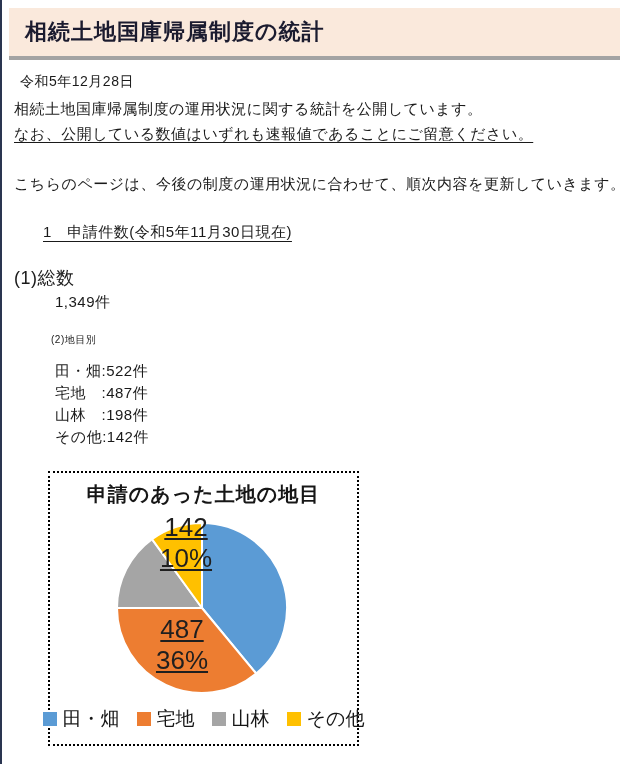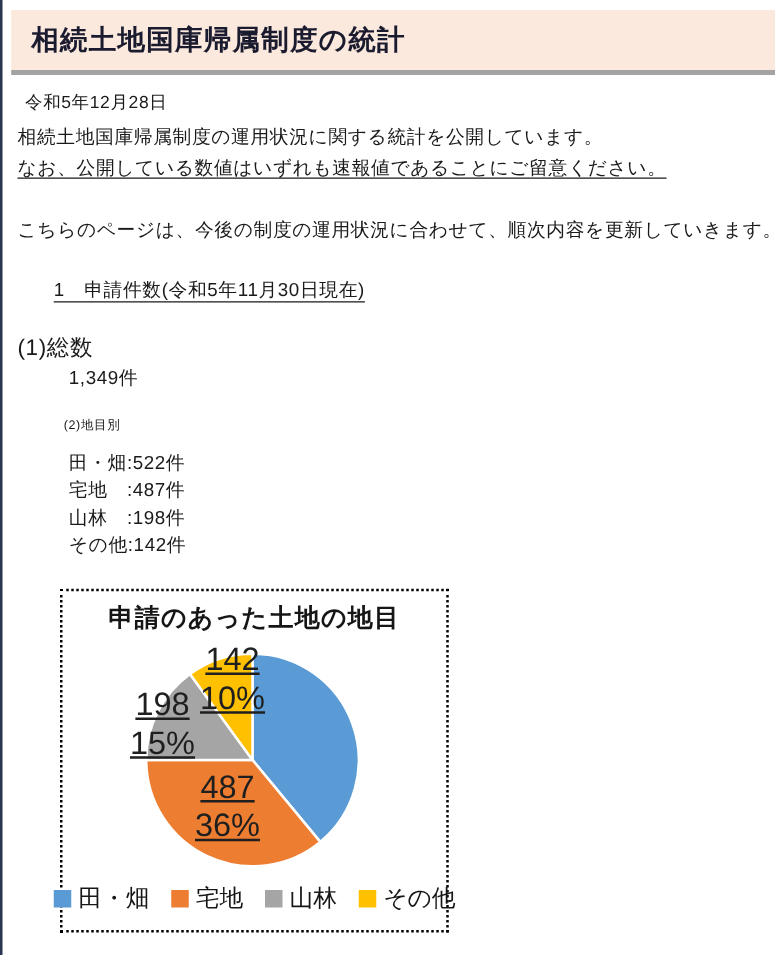--- a/index.html
+++ b/index.html
@@ -85,24 +85,20 @@
         <path d="M152 135 L152.0 50.0 A85 85 0 0 1 206.2 200.5 Z" fill="#5B9BD5" stroke="#ffffff" stroke-width="2" stroke-linejoin="round"></path>
         <path d="M152 135 L206.2 200.5 A85 85 0 0 1 67.0 135.0 Z" fill="#ED7D31" stroke="#ffffff" stroke-width="2" stroke-linejoin="round"></path>
         <path d="M152 135 L67.0 135.0 A85 85 0 0 1 102.0 66.2 Z" fill="#A5A5A5" stroke="#ffffff" stroke-width="2" stroke-linejoin="round"></path>
         <path d="M152 135 L102.0 66.2 A85 85 0 0 1 152.0 50.0 Z" fill="#FFC000" stroke="#ffffff" stroke-width="2" stroke-linejoin="round"></path>
       </svg>
     <div class="pie-labels">
         <div class="pie-label" style="left: 132px; top: 172px;">
           <div>487</div>
           <div>36%</div>
         </div>
-        <div class="pie-label" style="left: 80px; top: 106px;">
-          <div>198</div>
-          <div>15%</div>
-        </div>
         <div class="pie-label" style="left: 136px; top: 70px;">
           <div>142</div>
           <div>10%</div>
         </div>
       </div>
     <div class="chart-legend">
         <div class="legend-item">
           <span class="legend-swatch" style="background: rgb(91, 155, 213);"></span>
           <span class="legend-text">田・畑</span>
         </div>

